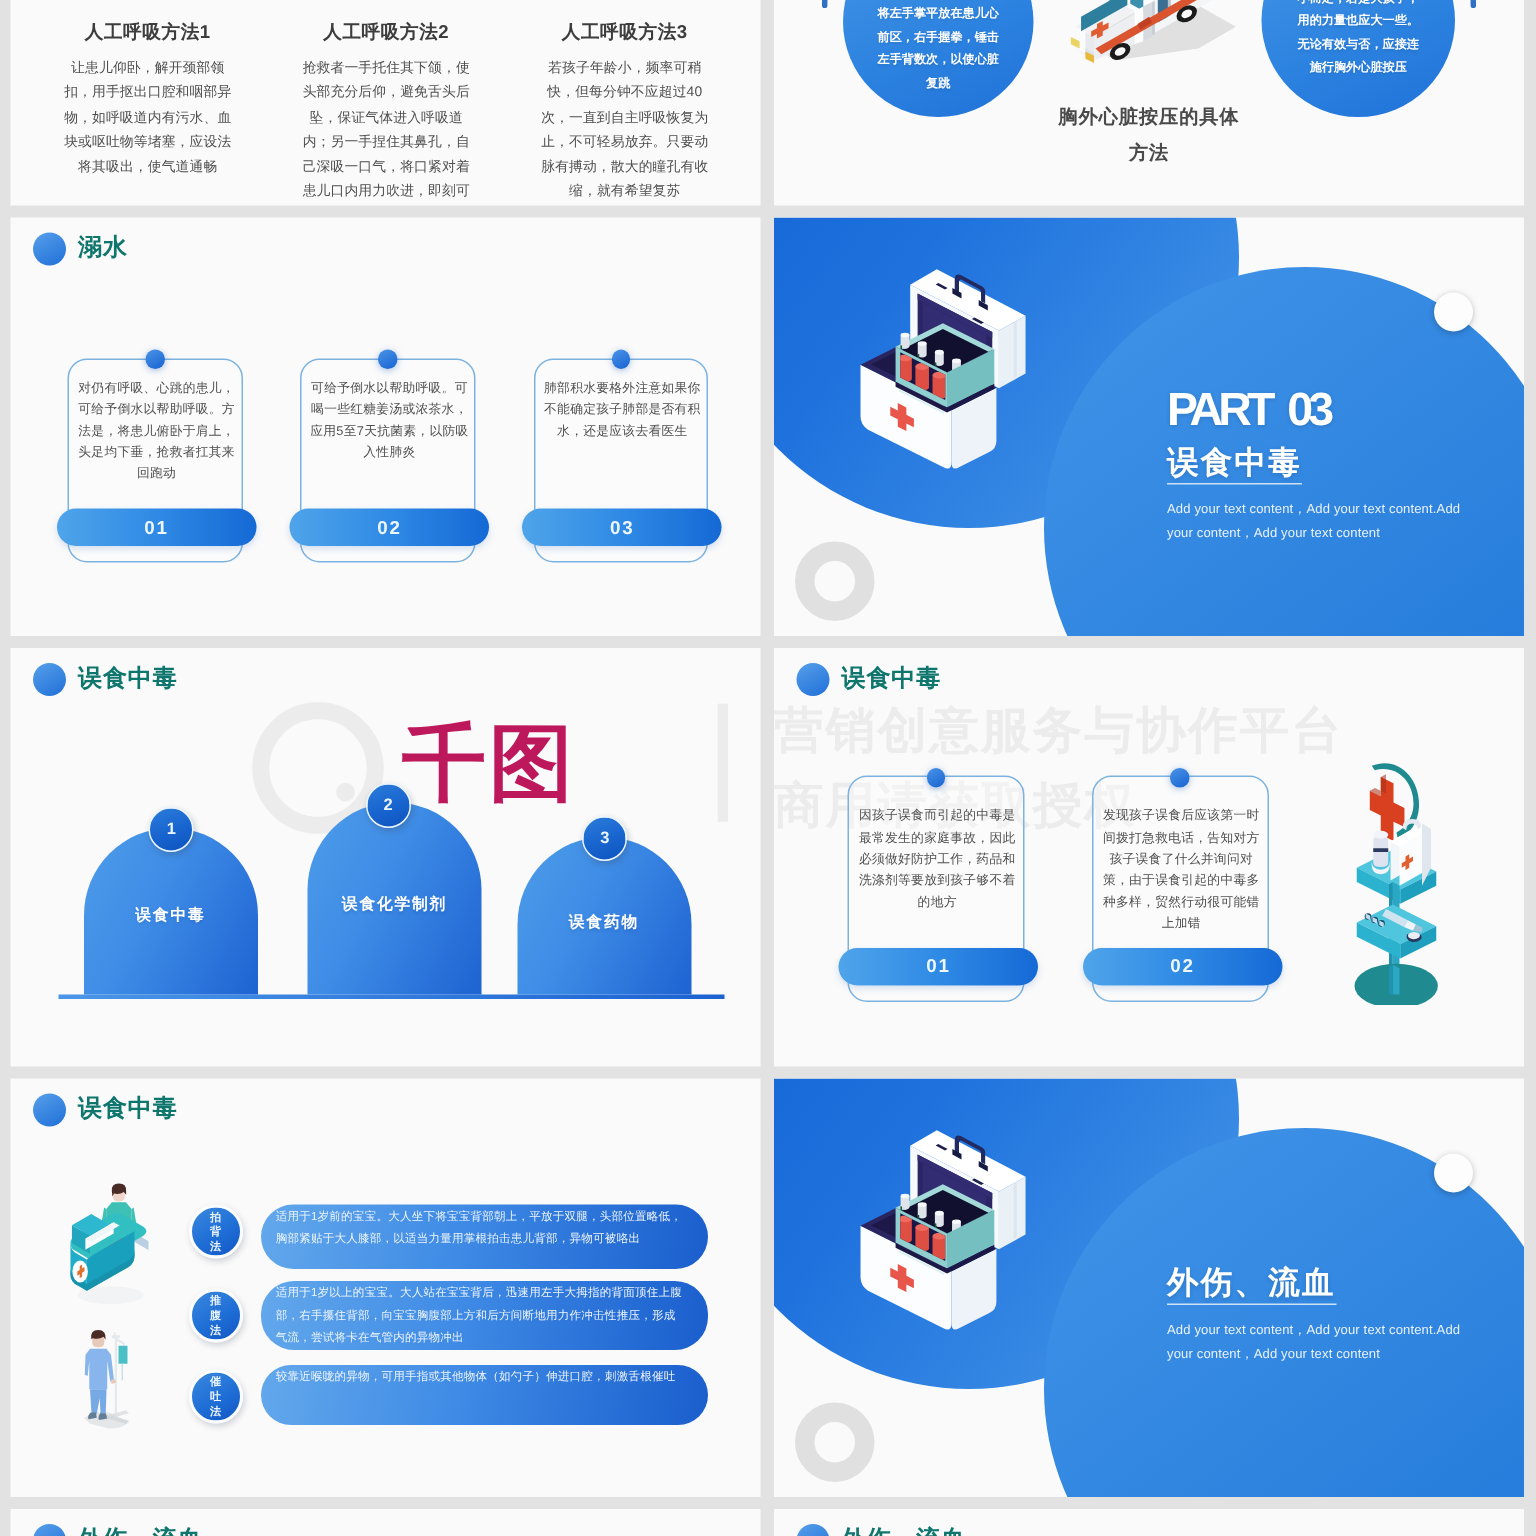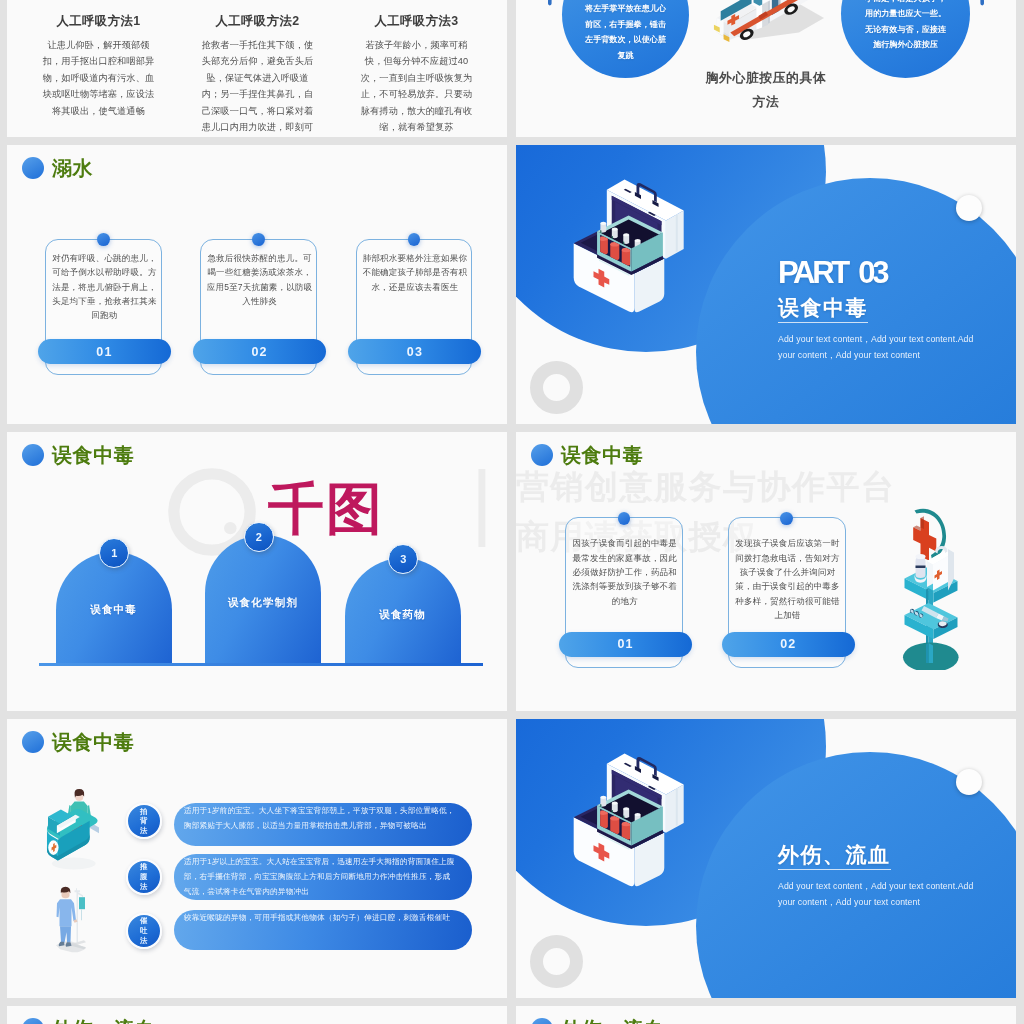--- a/index.html
+++ b/index.html
@@ -17,21 +17,21 @@
 
   
   .wm{position:absolute;width:1024px;height:1024px;pointer-events:none;z-index:0;}
   .wm-txt{position:absolute;font-weight:700;color:#b9b9b9;opacity:.30;
           font-family:"Liberation Sans",sans-serif;white-space:nowrap;}
 
   
   .shead{position:absolute;left:14.6px;top:9.5px;display:flex;align-items:center;}
   .shead .dot{width:22px;height:22px;border-radius:50%;
      background:linear-gradient(150deg,#57a0ea 0%,#1f6fd8 100%);}
-  .shead .ttl{font-size:20px;font-weight:700;color:#4d7c0f;letter-spacing:.6px;margin-left:8.4px;}
+  .shead .ttl{font-size:16px;font-weight:700;color:#0f766e;letter-spacing:.6px;margin-left:8.4px;}
 
   
   .wm-q{position:absolute;left:168px;top:468px;width:88px;height:88px;}
   .wm-brand{left:268px;top:467px;font-size:56px;line-height:84px;color:#be185d;opacity:1;letter-spacing:2px;}
   .wm-div{left:471px;top:459px;font-size:84px;line-height:84px;color:#ececec;opacity:1;font-weight:400;}
   .wm-l1{left:516px;top:470px;font-size:33px;line-height:33px;color:#ececec;opacity:1;letter-spacing:1.5px;}
   .wm-l2{left:516px;top:520px;font-size:33px;line-height:33px;color:#ececec;opacity:1;letter-spacing:1.5px;}
 
   
   .s1-cols{position:absolute;left:21.5px;top:155px;width:476px;display:flex;}
@@ -313,21 +313,21 @@
     </div>
     <div class="dc" style="left:38.1px">
       <span class="dc-dot"></span>
       <div class="dc-tx">对仍有呼吸、心跳的患儿，可给予倒水以帮助呼吸。方法是，将患儿俯卧于肩上，头足均下垂，抢救者扛其来回跑动</div>
       <div class="dc-pill">
         <span>01</span>
       </div>
     </div>
     <div class="dc" style="left:193.3px">
       <span class="dc-dot"></span>
-      <div class="dc-tx">急救后很快苏醒的患儿。可喝一些红糖姜汤或浓茶水，应用5至7天抗菌素，以防吸入性肺炎</div>
+      <div class="dc-tx">可给予倒水以帮助呼吸。可喝一些红糖姜汤或浓茶水，应用5至7天抗菌素，以防吸入性肺炎</div>
       <div class="dc-pill">
         <span>02</span>
       </div>
     </div>
     <div class="dc" style="left:348.6px">
       <span class="dc-dot"></span>
       <div class="dc-tx">肺部积水要格外注意如果你不能确定孩子肺部是否有积水，还是应该去看医生</div>
       <div class="dc-pill">
         <span>03</span>
       </div>

